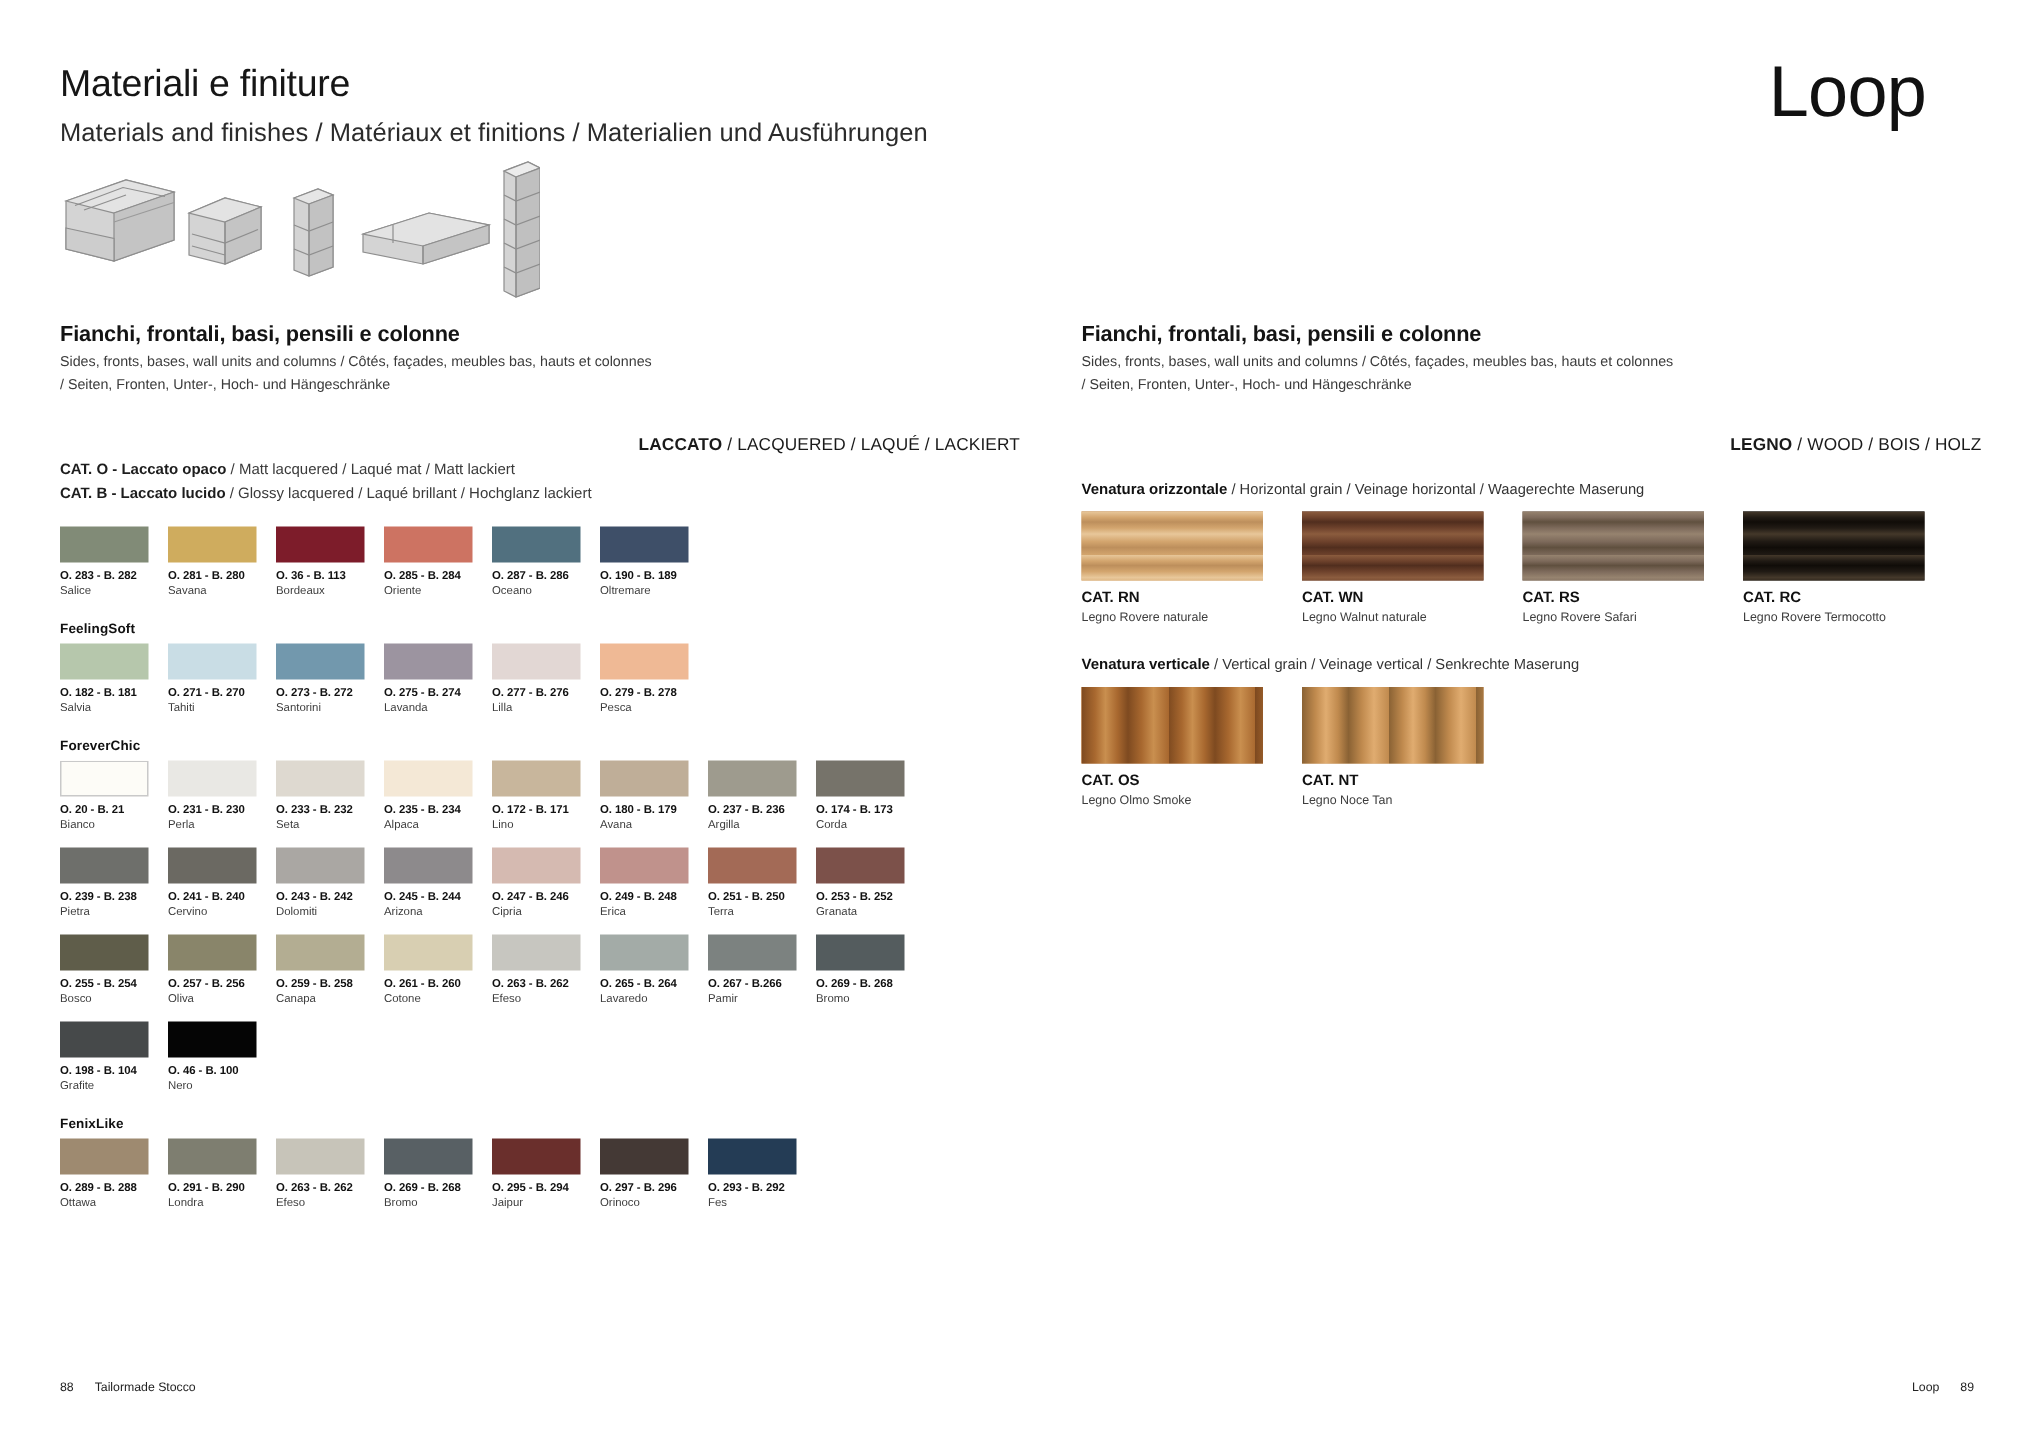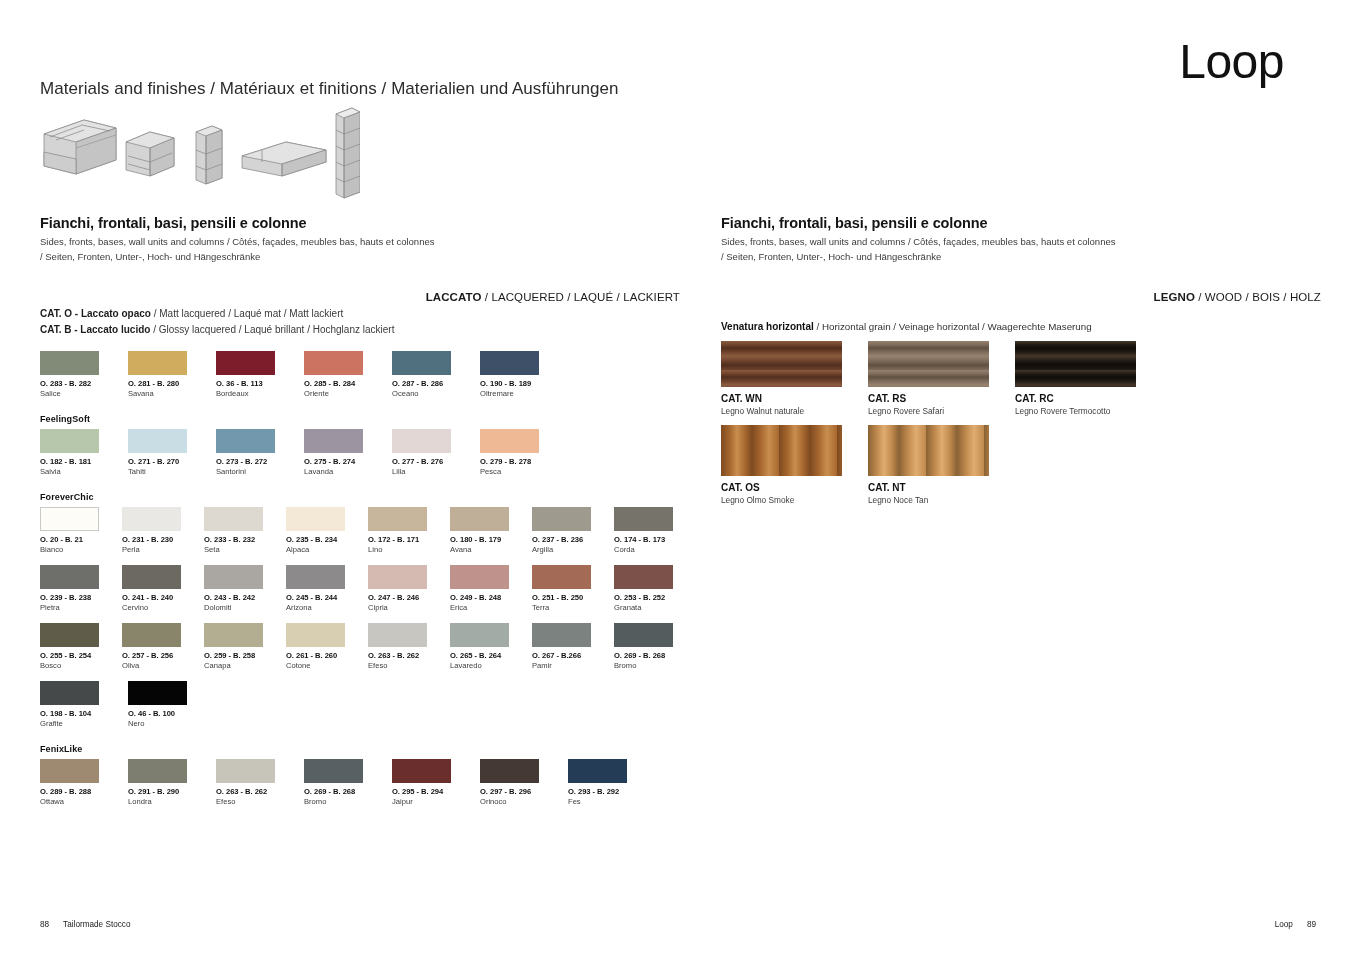--- a/index.html
+++ b/index.html
@@ -56,21 +56,21 @@
   }
   .cat-line b { font-weight: 700; }
   .cat-line .light { color: #3a3a3a; font-weight: 400; }
 
   .group-label {
     font-size: 9px; font-weight: 700; color: #111; margin-bottom: 5px;
     letter-spacing: 0.1px;
   }
 
   
-  .swatch-row { display: flex; gap: 16px; }
+  .swatch-row { display: flex; gap: 0; }
   .swatch-cell { width: 70px; margin-right: 2px; }
   .swatch-chip {
     width: 59px; height: 24px; display: block;
   }
   .swatch-chip.bordered { box-shadow: inset 0 0 0 1px #c9c9c9; }
   .swatch-code {
     font-size: 7.6px; font-weight: 700; color: #111;
     margin-top: 4px; white-space: nowrap; letter-spacing: -0.05px;
   }
   .swatch-name {
@@ -106,20 +106,21 @@
     position: absolute; right: 40px; bottom: 30px;
     font-size: 8.2px; color: #222;
   }
   .footer-right .pg { margin-left: 14px; }
 </style>
 </head>
 <body>
 
 <div class="page">
 
+  <div class="page-title">Materiali e finiture</div>
   <div class="page-subtitle">Materials and finishes / Matériaux et finitions / Materialien und Ausführungen</div>
   <div class="brand-logo">Loop</div>
 
   <div class="icon-strip">
     <svg width="320" height="100" viewBox="0 0 320 100">
       <g stroke="#8e8e8e" stroke-width="0.8" fill="#cfcfcf">
 
         <g>
           <path d="M4 30 L44 16 L76 24 L76 56 L36 70 L4 62 Z" fill="#d4d4d4"></path>
           <path d="M4 30 L44 16 L76 24 L36 38 Z" fill="#e3e3e3"></path>
@@ -446,40 +447,48 @@
     <div class="sec-sub">
       <span>Sides, fronts, bases, wall units and columns / Côtés, façades, meubles bas, hauts et colonnes</span><br>
       <span>/ Seiten, Fronten, Unter-, Hoch- und Hängeschränke</span>
     </div>
 
     <div class="cat-heading">
       <b>LEGNO</b><span> / WOOD / BOIS / HOLZ</span>
     </div>
 
     <div class="wood-sub" style="margin-top:18px">
-      <b>Venatura horizontal</b><span> / Horizontal grain / Veinage horizontal / Waagerechte Maserung</span>
+      <b>Venatura orizzontale</b><span> / Horizontal grain / Veinage horizontal / Waagerechte Maserung</span>
     </div>
     <div class="wood-row" id="wood-horizontal">
+        <div class="wood-cell">
+          <span class="wood-chip" style="background:#d3a56e;background-image:repeating-linear-gradient(180deg,#e8c79a 0px,#d3a56e 4px,#bd8f5c 7px,#d3a56e 11px,#e8c79a 15px,#d3a56e 20px,#bd8f5c 24px,#d3a56e 29px)"></span>
+          <div class="wood-cat">CAT. RN</div>
+          <div class="wood-desc">Legno Rovere naturale</div>
+        </div>
         <div class="wood-cell">
           <span class="wood-chip" style="background:#6e422c;background-image:repeating-linear-gradient(180deg,#8b5c3e 0px,#6e422c 4px,#512e1e 7px,#6e422c 11px,#8b5c3e 15px,#6e422c 20px,#512e1e 24px,#6e422c 29px)"></span>
           <div class="wood-cat">CAT. WN</div>
           <div class="wood-desc">Legno Walnut naturale</div>
         </div>
         <div class="wood-cell">
           <span class="wood-chip" style="background:#7d6a5b;background-image:repeating-linear-gradient(180deg,#96836f 0px,#7d6a5b 4px,#60503f 7px,#7d6a5b 11px,#96836f 15px,#7d6a5b 20px,#60503f 24px,#7d6a5b 29px)"></span>
           <div class="wood-cat">CAT. RS</div>
           <div class="wood-desc">Legno Rovere Safari</div>
         </div>
         <div class="wood-cell">
           <span class="wood-chip" style="background:#201a14;background-image:repeating-linear-gradient(180deg,#44382a 0px,#201a14 4px,#100c08 7px,#201a14 11px,#44382a 15px,#201a14 20px,#100c08 24px,#201a14 29px)"></span>
           <div class="wood-cat">CAT. RC</div>
           <div class="wood-desc">Legno Rovere Termocotto</div>
         </div>
       </div>
 
+    <div class="wood-sub">
+      <b>Venatura verticale</b><span> / Vertical grain / Veinage vertical / Senkrechte Maserung</span>
+    </div>
     <div class="wood-row" id="wood-vertical">
         <div class="wood-cell">
           <span class="wood-chip tall" style="background:#a8682f;background-image:repeating-linear-gradient(90deg,#7e4a20 0px,#a8682f 9px,#c98f4f 16px,#a8682f 24px,#7e4a20 31px,#a8682f 40px,#c98f4f 48px,#a8682f 58px)"></span>
           <div class="wood-cat">CAT. OS</div>
           <div class="wood-desc">Legno Olmo Smoke</div>
         </div>
         <div class="wood-cell">
           <span class="wood-chip tall" style="background:#c08a4e;background-image:repeating-linear-gradient(90deg,#8a6234 0px,#c08a4e 9px,#e0ac70 16px,#c08a4e 24px,#8a6234 31px,#c08a4e 40px,#e0ac70 48px,#c08a4e 58px)"></span>
           <div class="wood-cat">CAT. NT</div>
           <div class="wood-desc">Legno Noce Tan</div>

